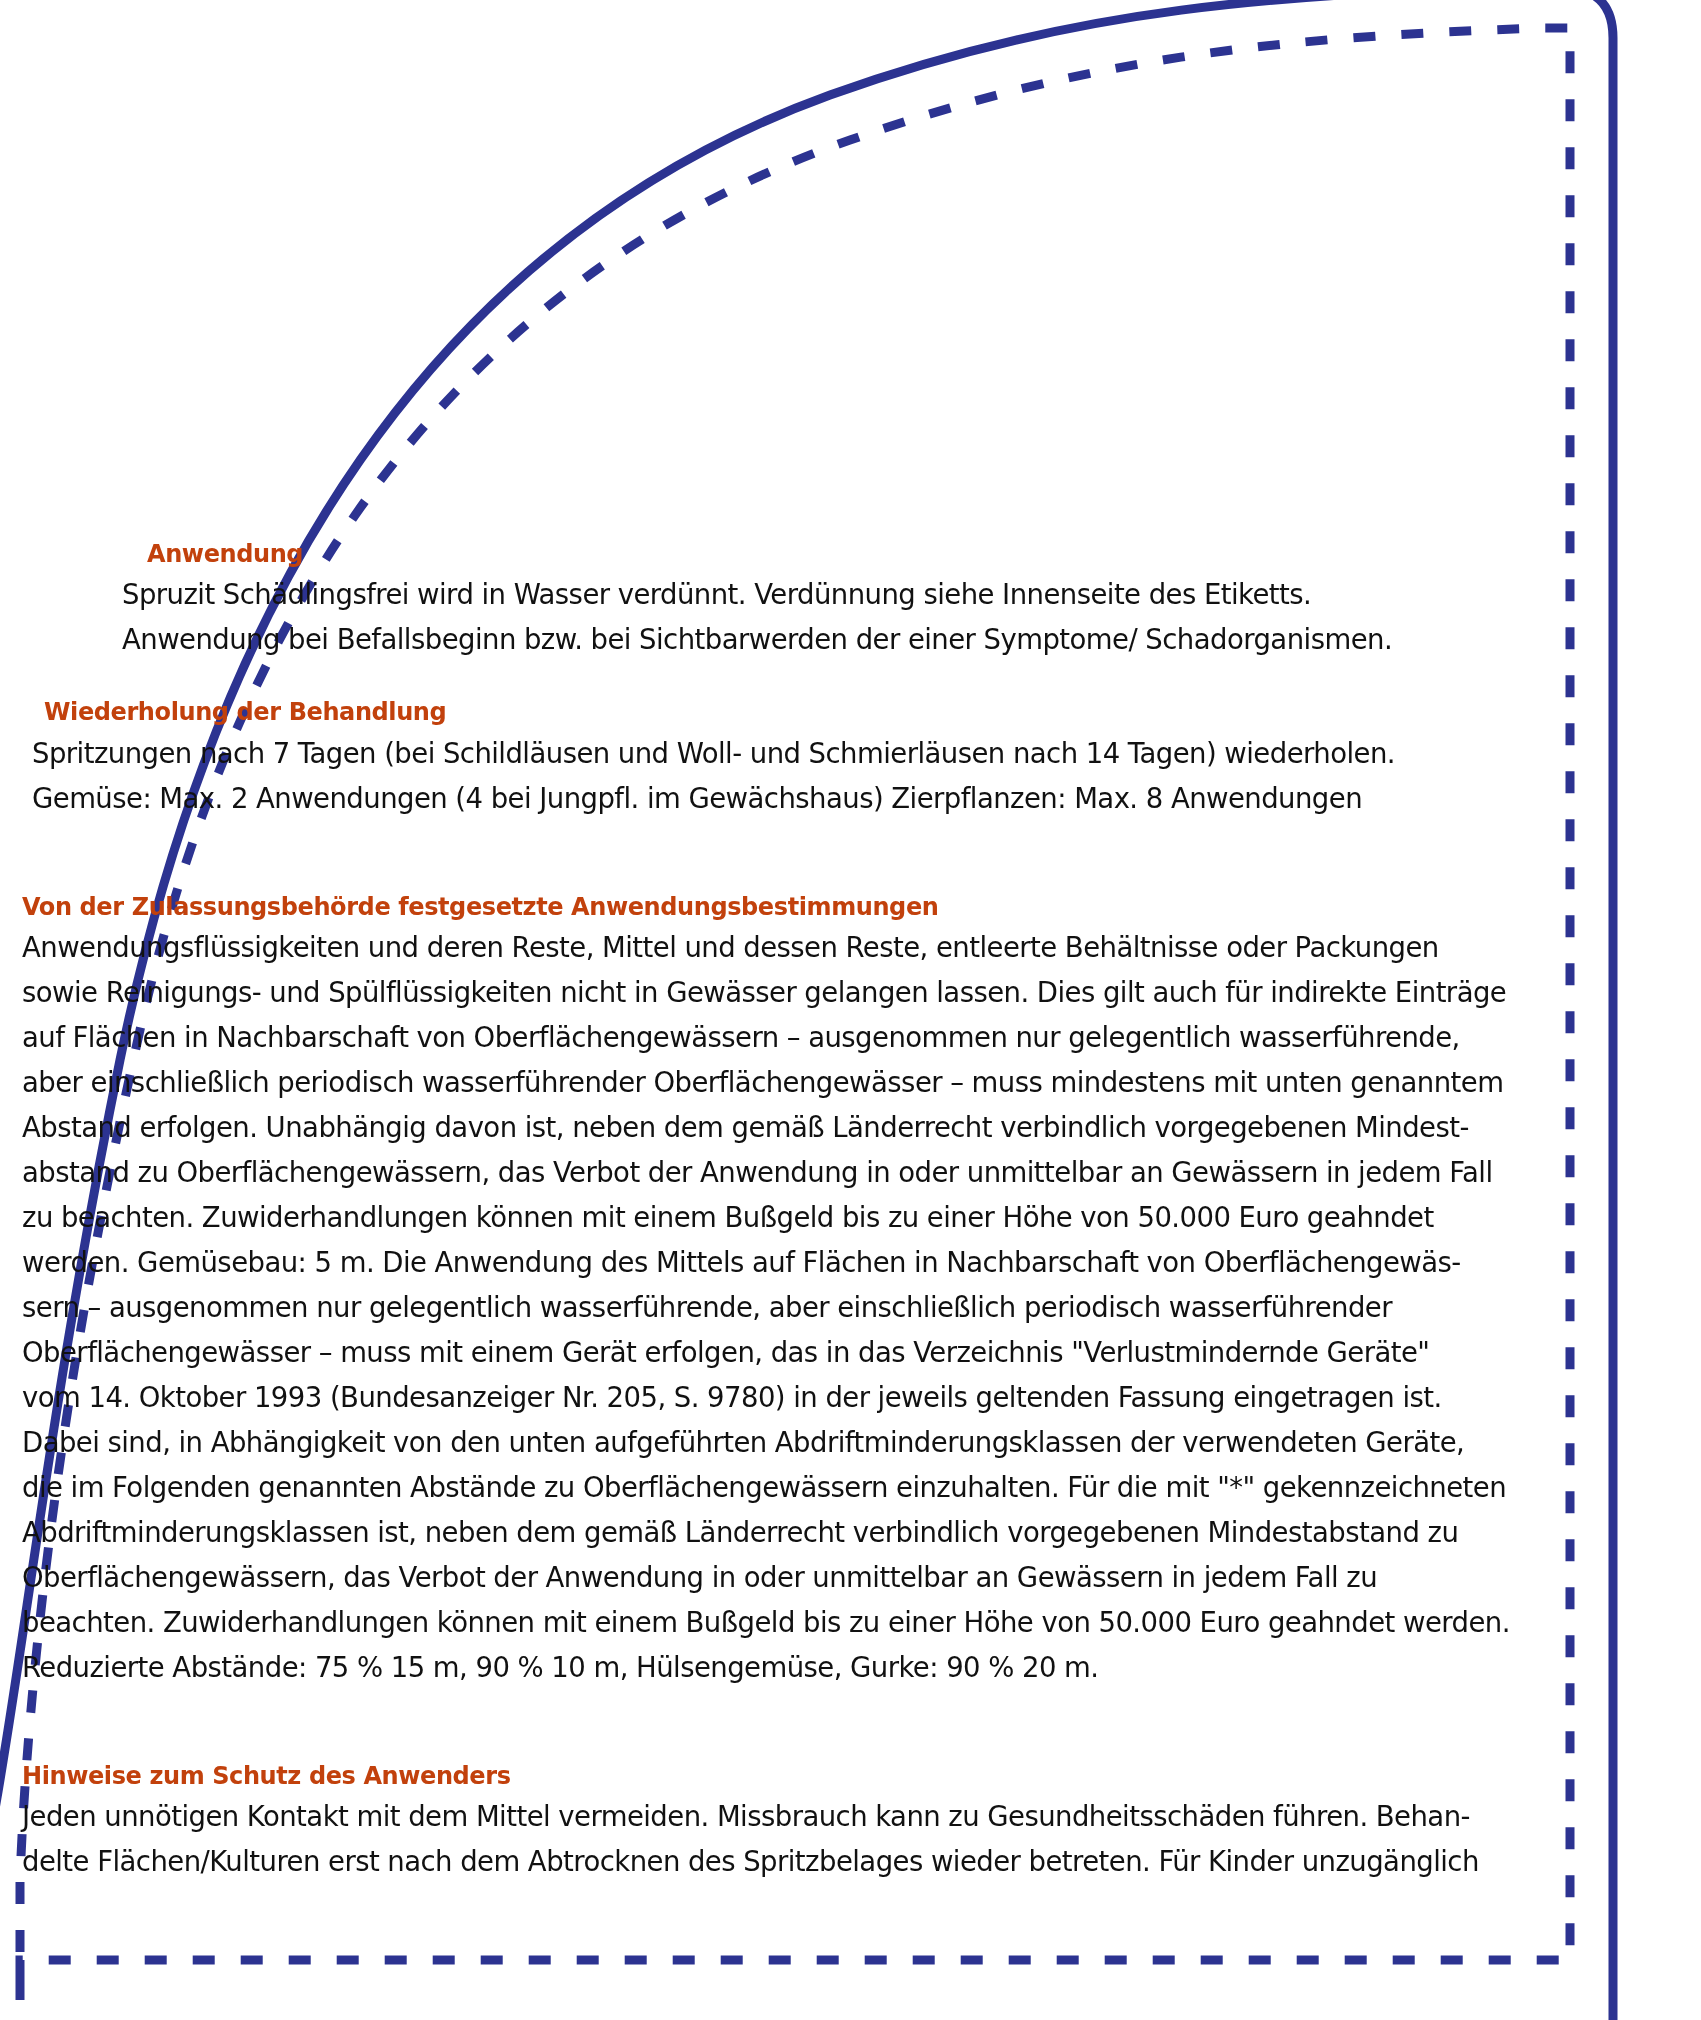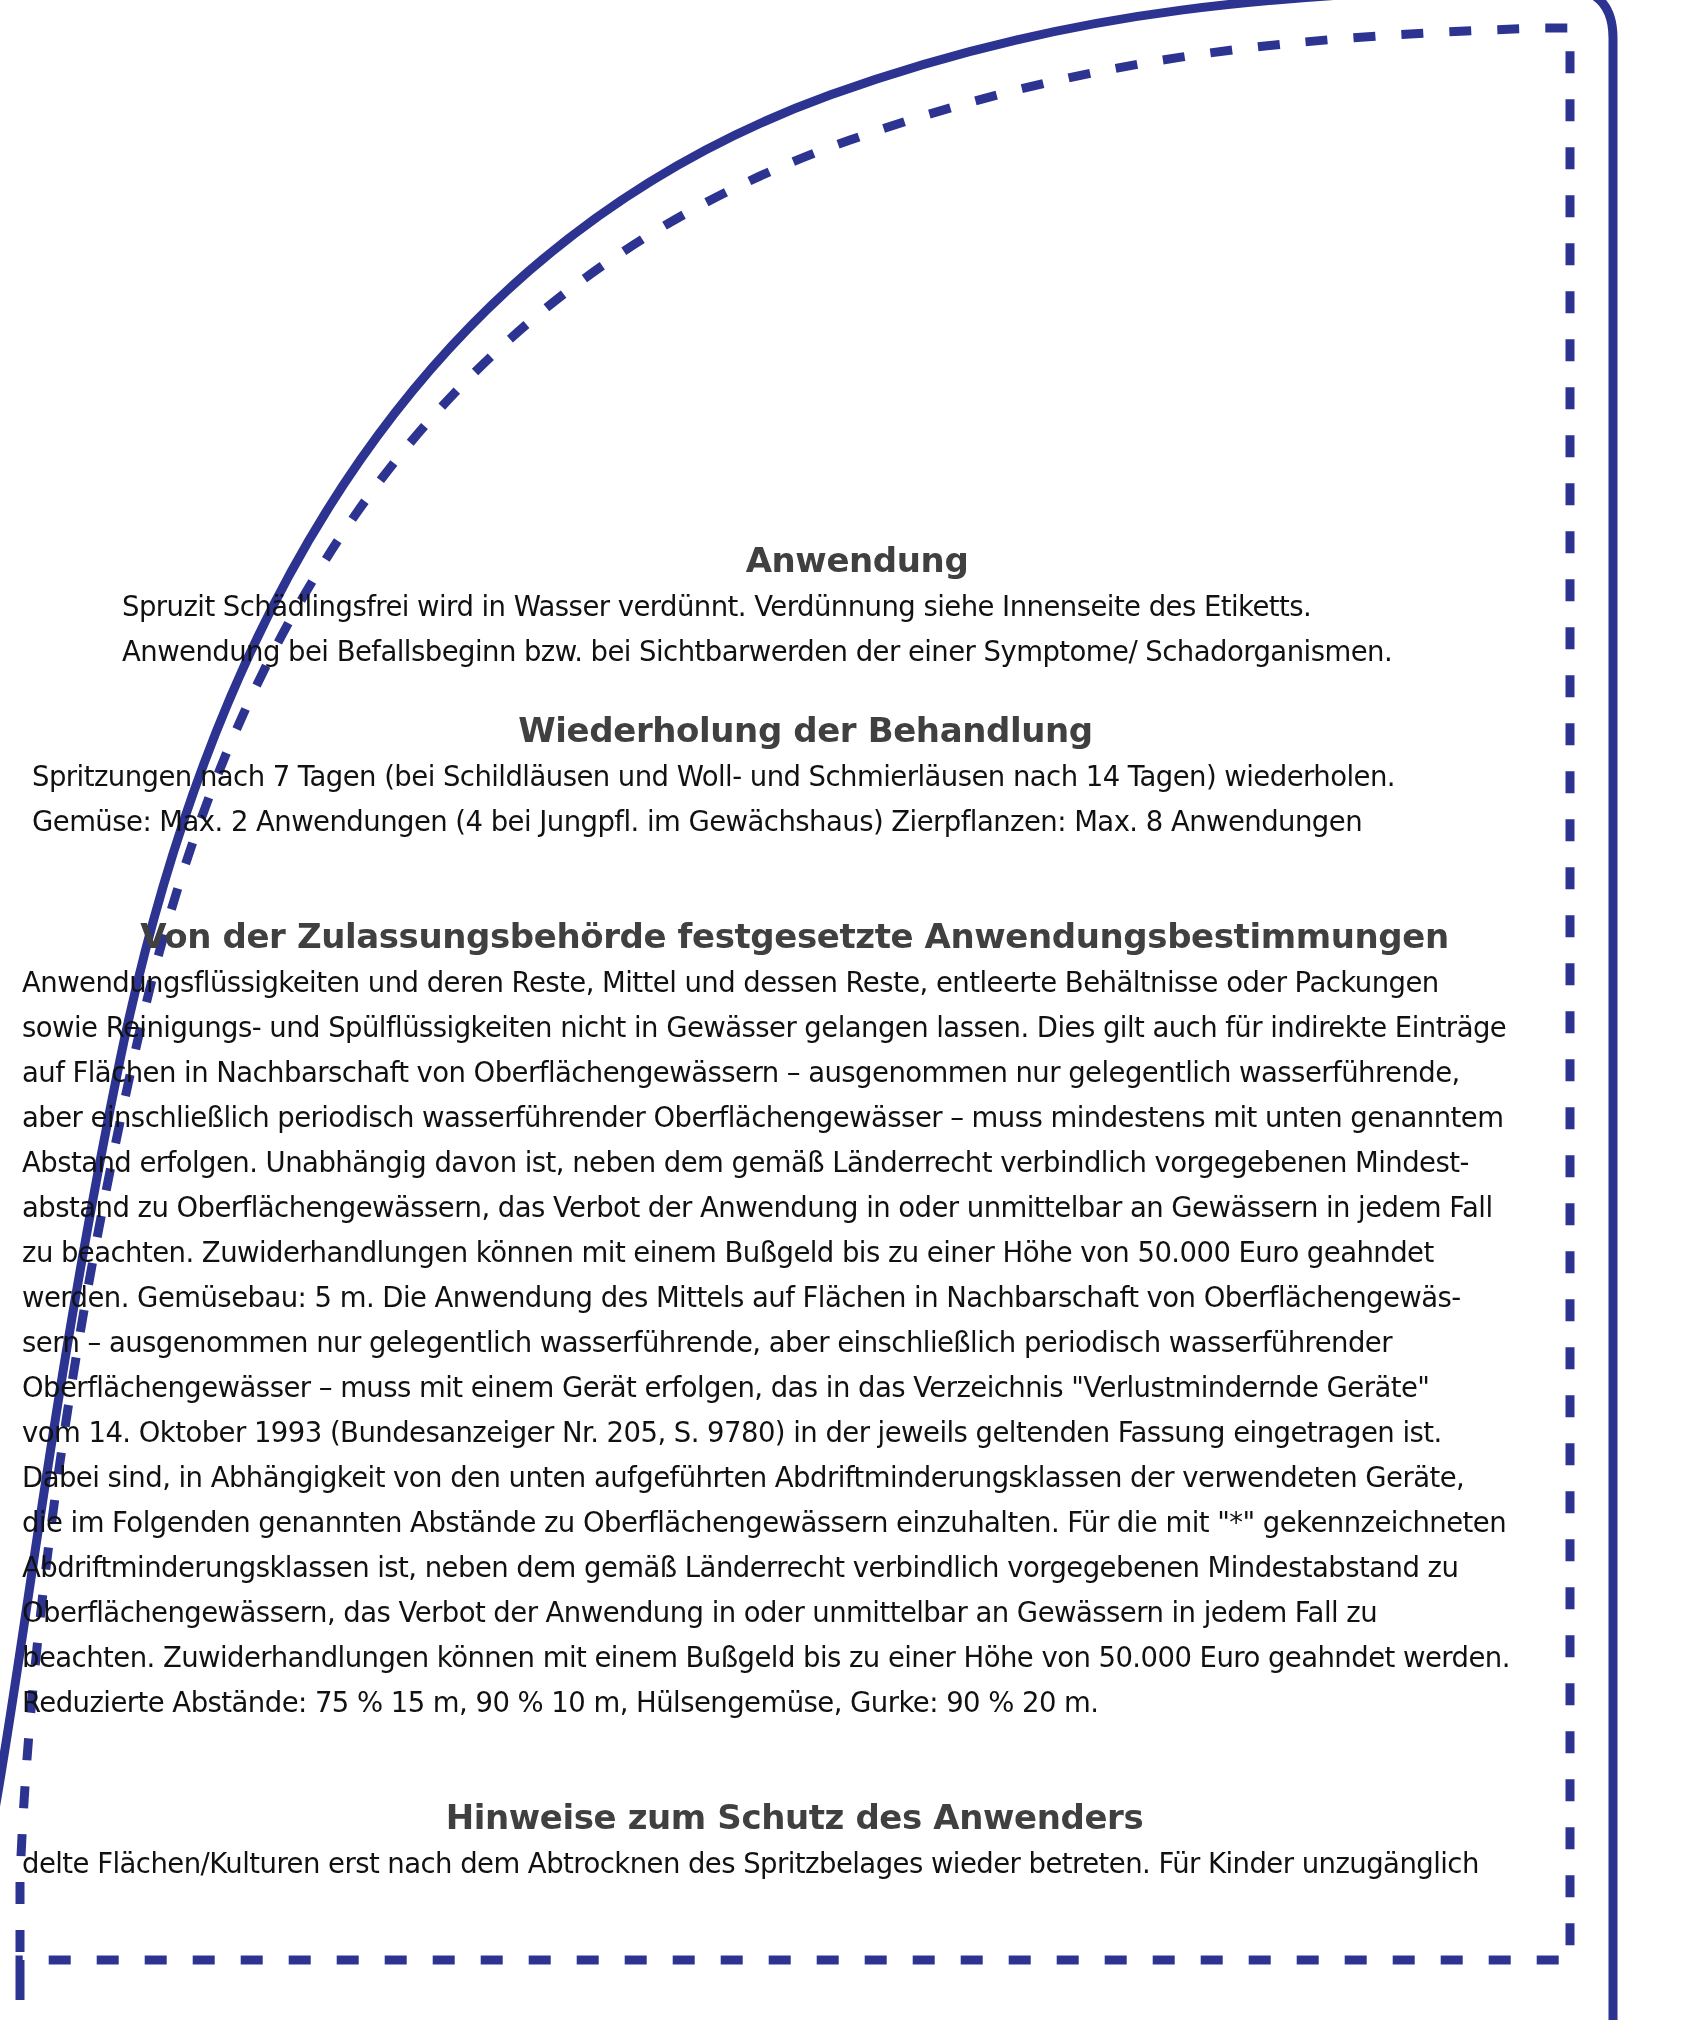--- a/index.html
+++ b/index.html
@@ -33,27 +33,26 @@
     width: 1545px;
   }
 
   .section {
     margin: 0 0 0 0;
   }
 
   .heading {
     font-family: "DejaVu Sans", sans-serif;
     font-weight: bold;
-    font-size: 34px;
+    font-size: 24px;
     letter-spacing: -0.4px;
-    color: #404040;
+    color: #c2410c;
     margin: 0 0 4px 0;
     line-height: 1.18;
     white-space: nowrap;
-    text-align: center;
   }
 
   .heading.indent-1 { padding-left: 125px; }
   .heading.indent-2 { padding-left: 22px; }
   .heading.indent-0 { padding-left: 0px; margin-top: 36px; }
 
   .para {
     font-family: "DejaVu Sans", sans-serif;
     font-size: 27.5px;
     line-height: 45px;
@@ -139,17 +138,18 @@
       <span class="line">beachten. Zuwiderhandlungen können mit einem Bußgeld bis zu einer Höhe von 50.000 Euro geahndet werden.</span>
       <span class="line">Reduzierte Abstände:  75 % 15 m, 90 % 10 m, Hülsengemüse, Gurke: 90 % 20 m.</span>
     </div>
   </div>
 
   <div class="gap-lg"></div>
 
   <div class="section">
     <div class="heading indent-0">Hinweise zum Schutz des Anwenders</div>
     <div class="para indent-0">
+      <span class="line">Jeden unnötigen Kontakt mit dem Mittel vermeiden. Missbrauch kann zu Gesundheitsschäden führen. Behan-</span>
       <span class="line">delte Flächen/Kulturen erst nach dem Abtrocknen des Spritzbelages wieder betreten. Für Kinder unzugänglich</span>
     </div>
   </div>
 
 </div>
 
 </body></html>

